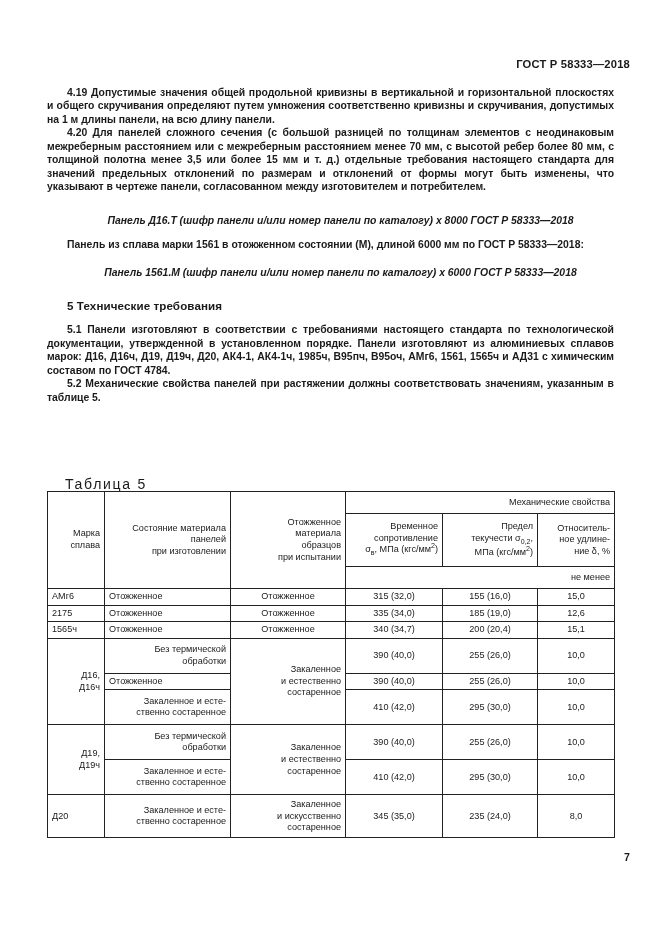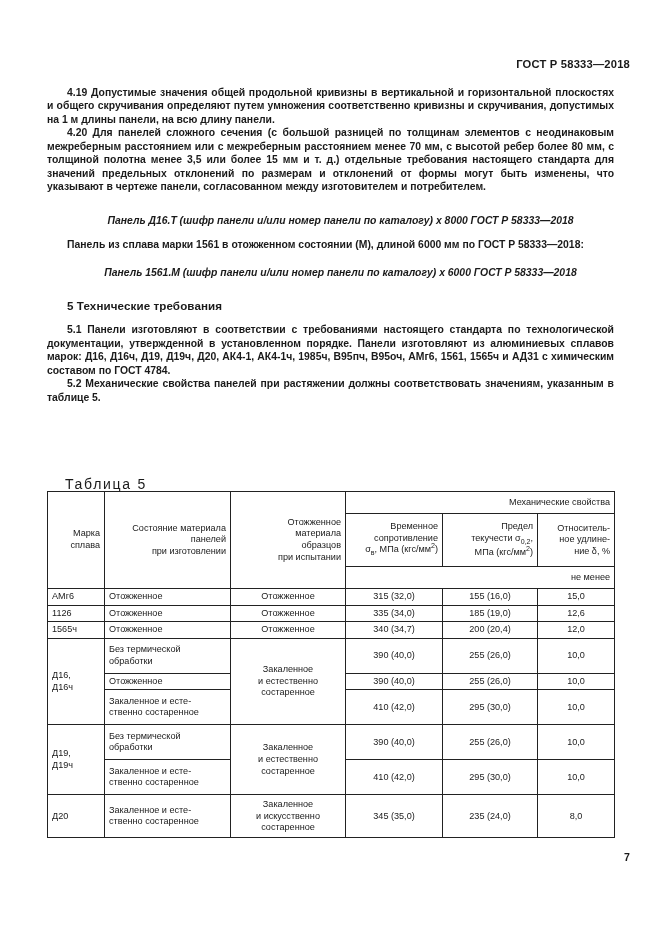--- a/index.html
+++ b/index.html
@@ -96,21 +96,21 @@
   table.gost td, table.gost th {
     border: 0.8px solid #222;
     padding: 2px 4px;
     font-weight: normal;
     vertical-align: middle;
     line-height: 11.6px;
   }
   table.gost th { text-align: right; }
   .c-center { text-align: center; }
   .c-left { text-align: left; padding-left: 6px; margin-top: 45px; }
-  .thin { line-height: 11.2px; }
+  .thin { line-height: 11.2px; text-align: right; }
   .outer-top { border-top-width: 1.5px; }
   .outer-bottom { border-bottom-width: 1.5px; }
   .outer-left { border-left-width: 1.5px; }
   .outer-right { border-right-width: 1.5px; }
   .hdr-bottom { border-bottom-width: 1.5px; }
 
   
   .pageno {
     position: absolute;
     right: 31px;
@@ -206,35 +206,35 @@
       <tr>
         <td class="outer-left c-left">АМг6</td>
         <td class="c-left">Отожженное</td>
         <td class="c-center">Отожженное</td>
         <td class="c-center">315 (32,0)</td>
         <td class="c-center">155 (16,0)</td>
         <td class="outer-right c-center">15,0</td>
       </tr>
 
       <tr>
-        <td class="outer-left c-left">1126</td>
+        <td class="outer-left c-left">2175</td>
         <td class="c-left">Отожженное</td>
         <td class="c-center">Отожженное</td>
         <td class="c-center">335 (34,0)</td>
         <td class="c-center">185 (19,0)</td>
         <td class="outer-right c-center">12,6</td>
       </tr>
 
       <tr>
         <td class="outer-left c-left">1565ч</td>
         <td class="c-left">Отожженное</td>
         <td class="c-center">Отожженное</td>
         <td class="c-center">340 (34,7)</td>
         <td class="c-center">200 (20,4)</td>
-        <td class="outer-right c-center">12,0</td>
+        <td class="outer-right c-center">15,1</td>
       </tr>
 
       <tr>
         <td rowspan="3" class="outer-left c-left thin">
           <span>Д16,</span><br>
           <span>Д16ч</span>
         </td>
         <td class="c-left thin" style="height:30px">
           <span>Без термической</span><br>
           <span>обработки</span>

